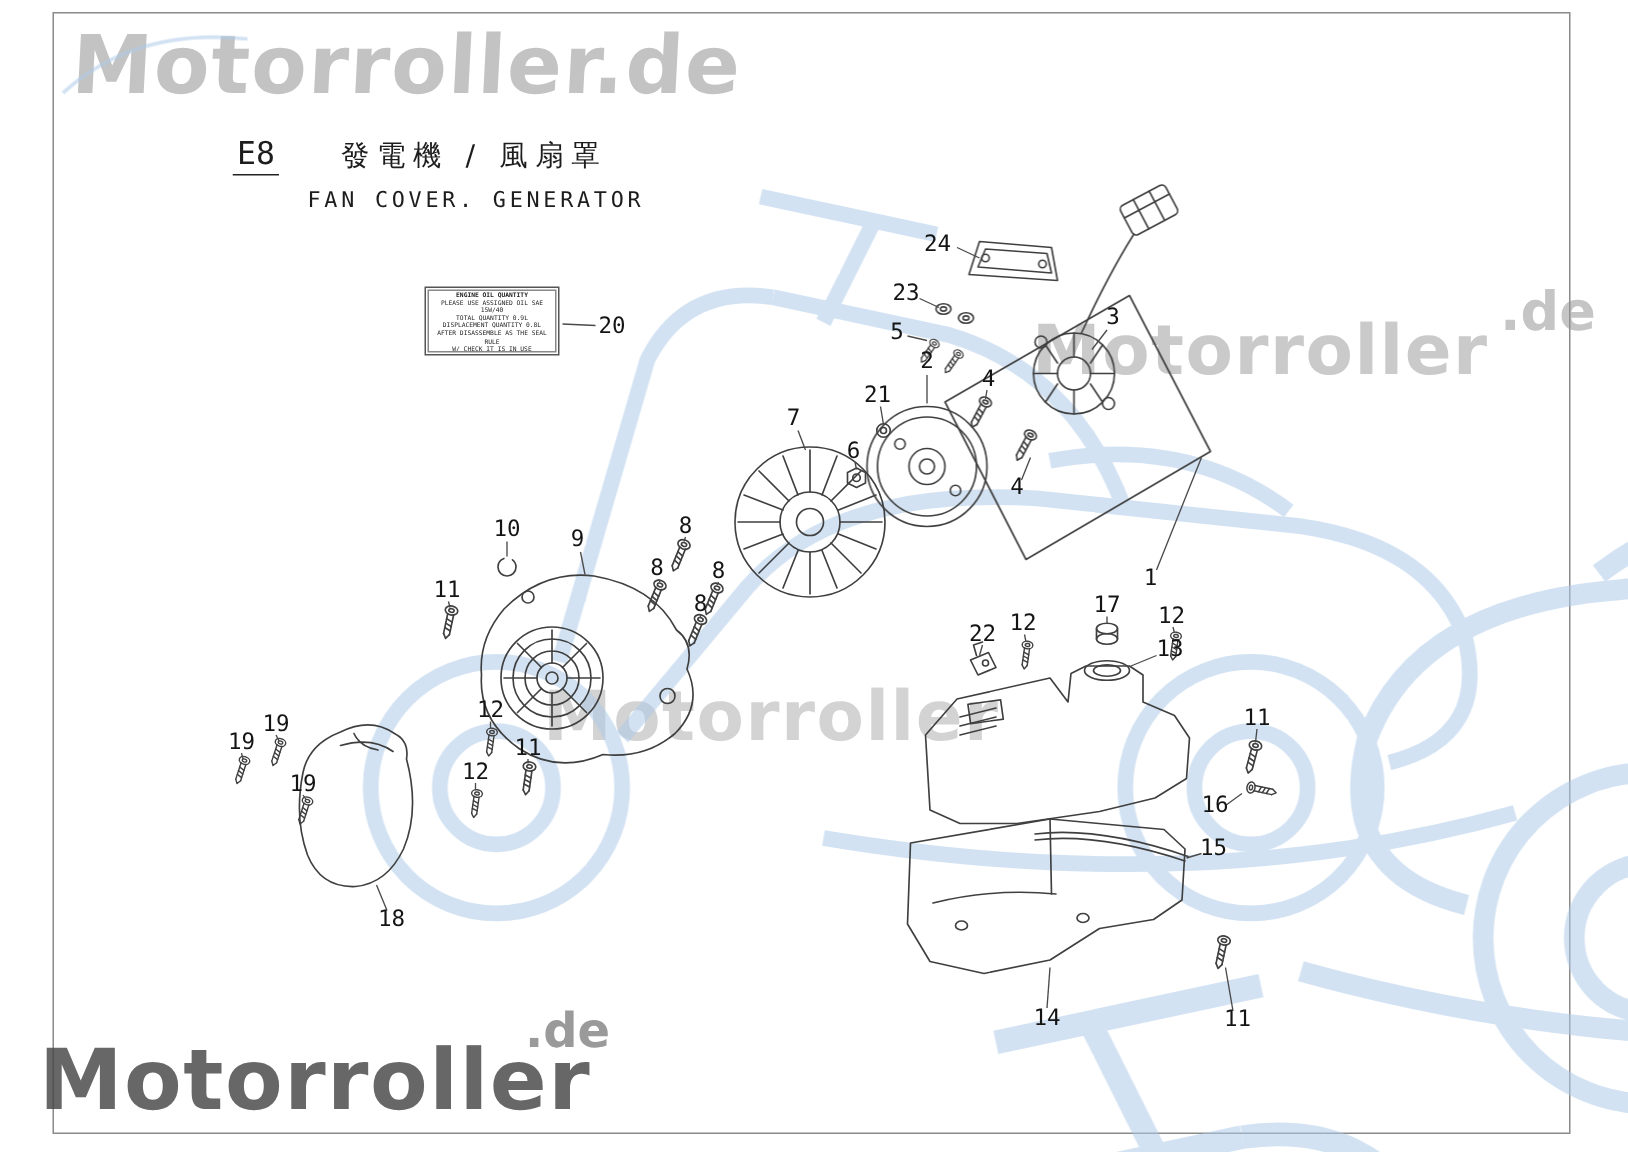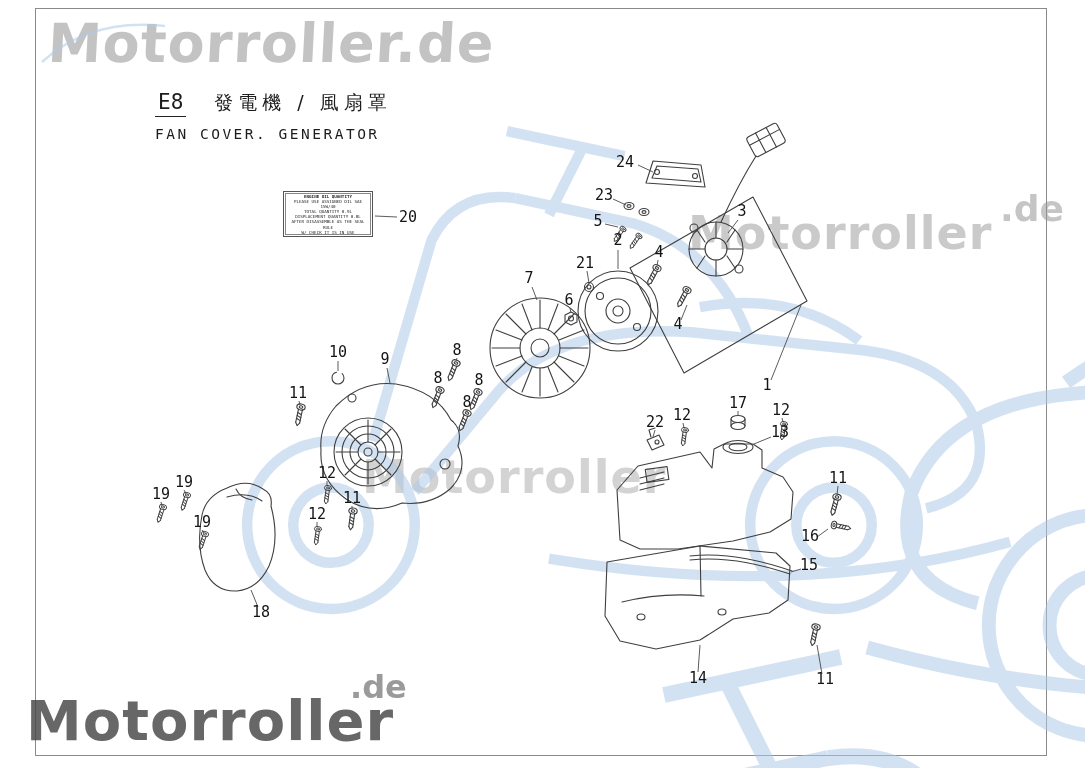--- a/index.html
+++ b/index.html
@@ -12,25 +12,25 @@
       font-family:"DejaVu Sans", sans-serif;}
   .wm-topleft{left:48px;top:12px;font-size:54px;color:rgba(145,145,145,.55);
               transform:skewX(-3deg);letter-spacing:1px;}
   .wm-mid{left:688px;top:206px;font-size:46px;color:rgba(150,150,150,.50);letter-spacing:1px;}
   .wm-mid-de{left:1000px;top:188px;font-size:36px;color:rgba(150,150,150,.55);}
   .wm-center{left:362px;top:450px;font-size:46px;color:rgba(150,150,150,.42);letter-spacing:1px;}
   .wm-bottom{left:26px;top:688px;font-size:56px;color:rgba(70,70,70,.82);letter-spacing:1px;}
   .wm-bottom-de{left:350px;top:668px;font-size:32px;color:rgba(120,120,120,.75);}
   
   .title-block{position:absolute;left:155px;top:90px;color:#1d1d1d;}
-  .title-row{display:flex;}
+  .title-row{display:flex;align-items:flex-end;gap:13px;}
   .code{font-family:"DejaVu Sans Mono", monospace;font-size:21px;
         border-bottom:1.6px solid #222;padding:0 3px 2px 3px;}
   .cjk{margin-left:28px;font-size:19px;letter-spacing:5px;}
-  .title-en{margin-top:9px;font-size:14.5px;letter-spacing:2.5px;
+  .title-en{margin-left:50px;margin-top:9px;font-size:14.5px;letter-spacing:2.5px;
             font-family:"DejaVu Sans Mono", monospace;}
   
   .oil-plate{position:absolute;left:283px;top:191px;width:90px;height:46px;
              border:1px solid #555;box-sizing:border-box;padding:1px;background:rgba(255,255,255,.75);}
   .oil-plate-inner{border:1px solid #888;width:100%;height:100%;box-sizing:border-box;
                    overflow:hidden;text-align:center;color:#222;
                    font-size:4.2px;line-height:5.1px;font-family:"DejaVu Sans Mono", monospace;}
   .oil-plate-inner div:first-child{font-weight:bold;}
   
   .diagram{position:absolute;left:0;top:0;width:1085px;height:768px;}

